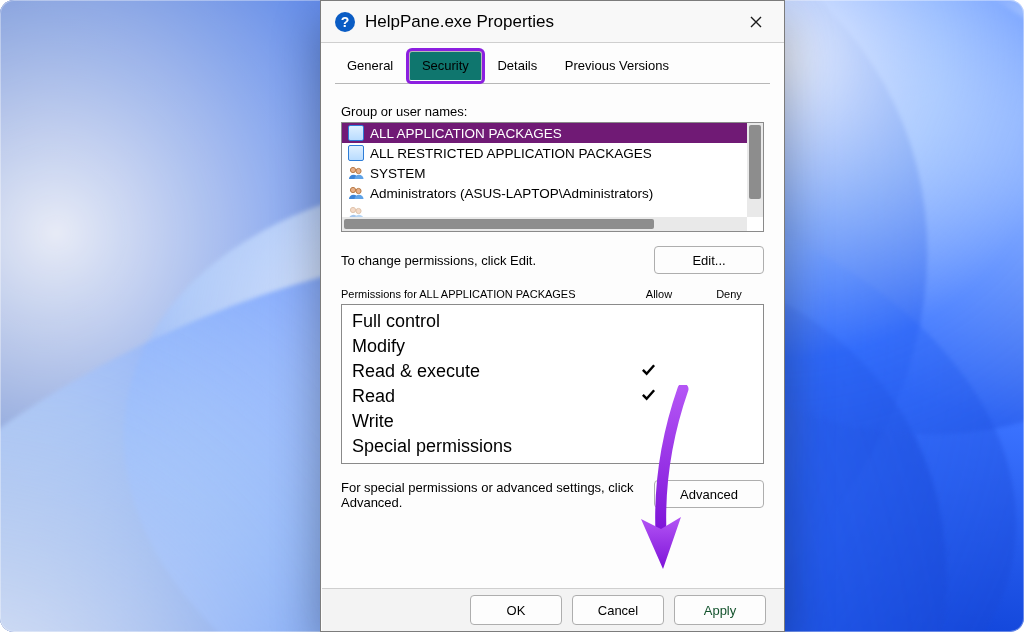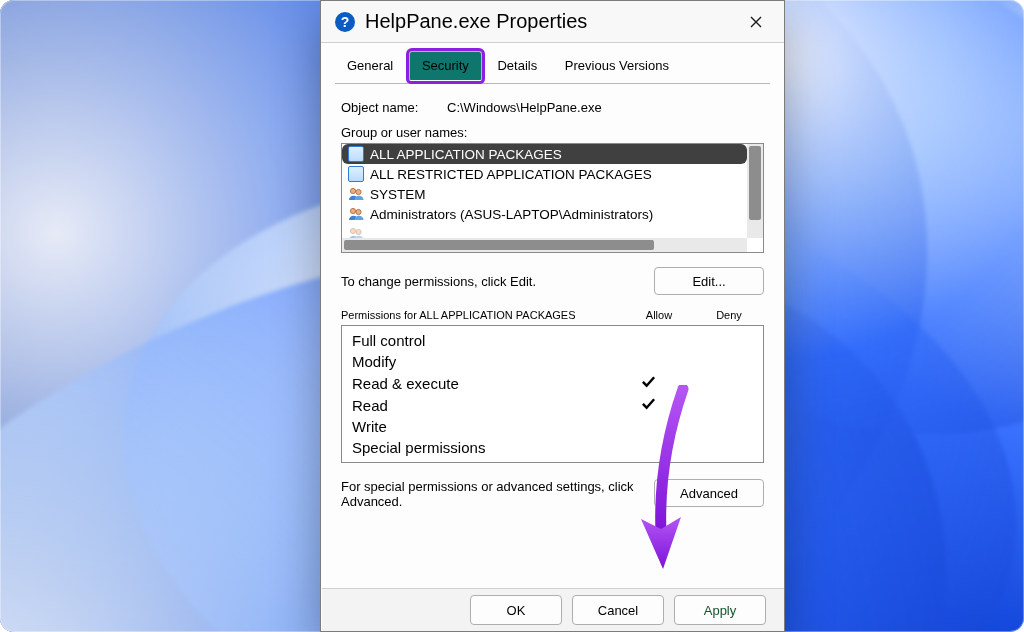--- a/index.html
+++ b/index.html
@@ -48,21 +48,21 @@
     border-bottom: 1px solid #cfcfcf;
     background: #f8f8f8;
   }
   .titlebar .icon {
     width: 20px; height: 20px; border-radius: 50%;
     background: #0a5cc4;
     display: flex; align-items: center; justify-content: center;
     color: #fff; font-weight: bold; font-size: 14px;
     margin-right: 10px;
   }
-  .titlebar .title { font-size: 20px; color:#000; }
+  .titlebar .title { font-size: 17px; color:#000; }
   .titlebar .spacer { flex: 1; }
   .titlebar .close {
     width: 36px; height: 30px;
     display: flex; align-items: center; justify-content: center;
     color:#1a1a1a;
   }
   .titlebar .close svg { width: 12px; height: 12px; }
 
   
   .tabstrip {
@@ -110,21 +110,21 @@
     background: #fff;
     margin-top: 3px;
   }
   .listbox .items { position:absolute; left:0; top:0; right:16px; bottom:14px; overflow:hidden; }
   .listbox .item {
     display:flex; align-items:center; gap:6px;
     padding: 2px 6px;
     font-size: 13.5px;
     white-space: nowrap;
   }
-  .listbox .item.sel { background:#404040; color:#fff;border-radius:6px; }
+  .listbox .item.sel { background:#701a75; color:#fff; }
   .gicon { width:16px; height:16px; display:inline-flex; align-items:center; justify-content:center; }
   .gicon.box { border:1.5px solid #2e7dd7; background: linear-gradient(#dff0ff,#b9dcff); border-radius:2px; }
   .gicon.users { }
   .gicon.users svg { width:16px; height:16px; }
   .listbox .vscroll {
     position:absolute; top:0; right:0; width:16px; bottom:14px;
     background:#e9e9e9;
   }
   .listbox .vscroll .thumb {
     position:absolute; left:2px; right:2px; top:2px; height:74px;
@@ -159,21 +159,21 @@
   }
   .perm-header .ph-lbl { flex:1; }
   .perm-header .col { width:70px; text-align:center; }
 
   .perm-table {
     border:1px solid #8a8a8a;
     background:#fff;
     margin-top:4px;
     padding: 4px 0;
   }
-  .perm-row { display:flex; align-items:center; padding:2px 10px; font-size:15px; }
+  .perm-row { display:flex; align-items:center; padding:2px 10px; font-size:18px; }
   .perm-row .name { flex:1; }
   .perm-row .col { width:70px; text-align:center; }
   .chk svg { width:15px; height:15px; stroke:#000; stroke-width:2.6; fill:none; }
 
   .adv-row { display:flex; margin-top:16px; align-items:flex-start; }
   .adv-row .txt { flex:1; font-size:13px; padding-right:16px; }
 
   
   .arrow {
     position:absolute;
@@ -219,24 +219,20 @@
   <div class="tabstrip">
     <div class="baseline"></div>
     <span class="tab">General</span>
     <span class="tab active security-highlight">Security</span>
     <span class="tab">Details</span>
     <span class="tab">Previous Versions</span>
   </div>
 
   <div class="body">
 
-    <div class="row">
-      <span class="lbl">Object name:</span>
-      <span>C:\Windows\HelpPane.exe</span>
-    </div>
 
     <div class="section-lbl">Group or user names:</div>
 
     <div class="listbox">
       <div class="items">
         <div class="item sel">
           <span class="gicon box"></span>
           <span>ALL APPLICATION PACKAGES</span>
         </div>
         <div class="item">

